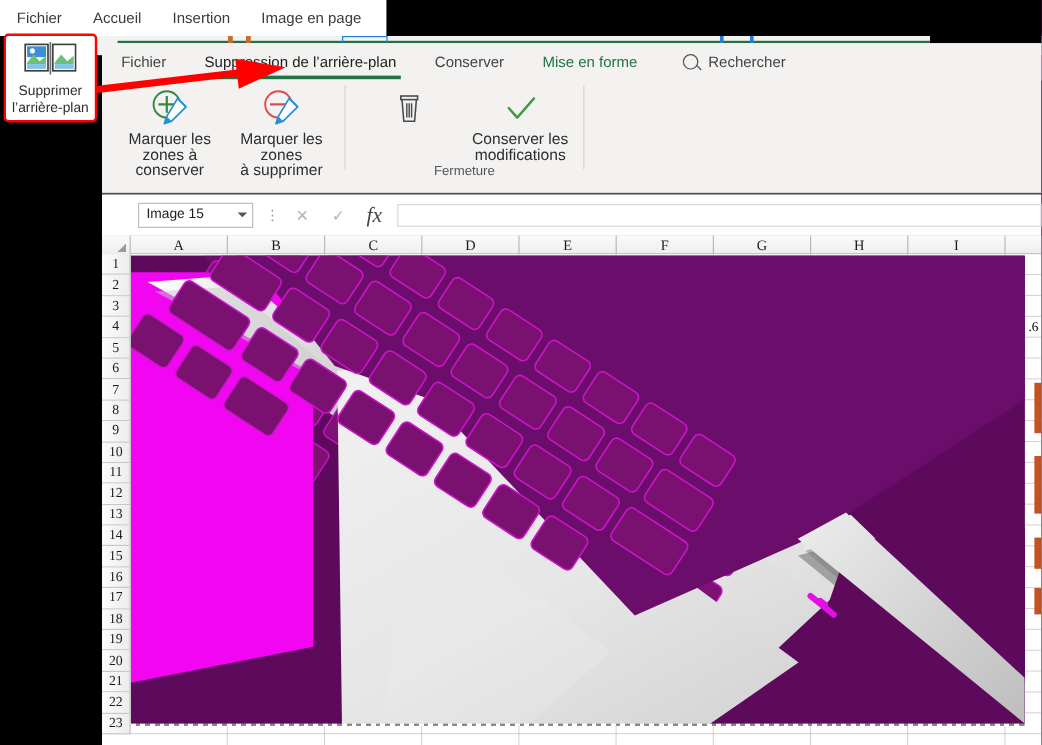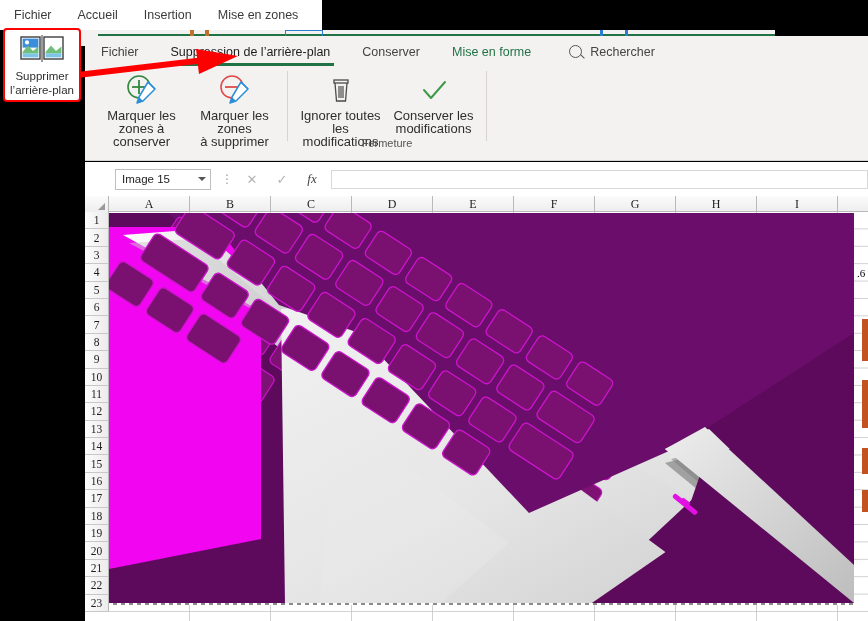--- a/index.html
+++ b/index.html
@@ -106,21 +106,21 @@
   .namebox .nb-caret{
     width:0;height:0;border-left:4px solid transparent;border-right:4px solid transparent;
     border-top:4px solid #555;
   }
   .fb-dots{
     margin-left:10px;color:#999;font-size:12px;letter-spacing:0;line-height:9px;
     width:8px;text-align:center;
   }
   .fb-btns{margin-left:8px;display:flex;align-items:center;}
   .fb-btn{width:30px;height:21px;display:flex;align-items:center;justify-content:center;color:#b3b3b3;font-size:13px;}
-  .fb-btn.fx{color:#444;font-style:italic;font-family:"Liberation Serif",serif;font-size:13px;}
+  .fb-btn.fx{color:#444;font-style:italic;font-family:"Liberation Serif",serif;font-size:18px;}
   .fb-input{
     margin-left:4px;flex:1;height:19px;border:1px solid #d8d8d8;border-left:1px solid #d8d8d8;
     background:#fff;margin-right:0px;box-sizing:border-box;
   }
 
   
   .grid-wrap{position:absolute;left:85px;top:196px;width:783px;height:425px;background:#fff;overflow:hidden;}
   .colhead{
     position:absolute;left:0;top:0;height:16px;width:783px;display:flex;
     background:linear-gradient(#fbfbfb,#eeeeee);
@@ -200,21 +200,21 @@
 </head>
 <body>
 
 <div id="root">
 
   <div class="topbar">
     <div class="topbar-items">
       <div class="topbar-item">Fichier</div>
       <div class="topbar-item">Accueil</div>
       <div class="topbar-item">Insertion</div>
-      <div class="topbar-item">Mise en zones</div>
+      <div class="topbar-item">Image en page</div>
     </div>
   </div>
 
   <div class="under-ribbon">
     <div class="greenbar"></div>
     <div class="mini o1"></div>
     <div class="mini o2"></div>
     <div class="mini b1"></div>
     <div class="mini b2"></div>
     <div class="mini b3"></div>
@@ -279,24 +279,20 @@
         <div class="rgroup-cmds">
           <div class="cmd">
             <div class="ico">
               <svg width="30" height="32" viewBox="0 0 30 32">
                 <rect x="8" y="6" width="14" height="3" fill="none" stroke="#4a4a4a" stroke-width="1.3"></rect>
                 <path d="M9 9 L10.5 27 L19.5 27 L21 9" fill="none" stroke="#4a4a4a" stroke-width="1.3"></path>
                 <line x1="13" y1="12" x2="13" y2="24" stroke="#4a4a4a" stroke-width="1.2"></line>
                 <line x1="15" y1="12" x2="15" y2="24" stroke="#4a4a4a" stroke-width="1.2"></line>
                 <line x1="17" y1="12" x2="17" y2="24" stroke="#4a4a4a" stroke-width="1.2"></line>
               </svg>
-            </div>
-            <div class="lbl">
-              <span>Ignorer toutes</span><br>
-              <span>les modifications</span>
             </div>
           </div>
 
           <div class="cmd">
             <div class="ico">
               <svg width="32" height="32" viewBox="0 0 32 32">
                 <path d="M6 16 L13 24 L27 8" fill="none" stroke="#3f9a45" stroke-width="2" stroke-linecap="round" stroke-linejoin="round"></path>
               </svg>
             </div>
             <div class="lbl">

